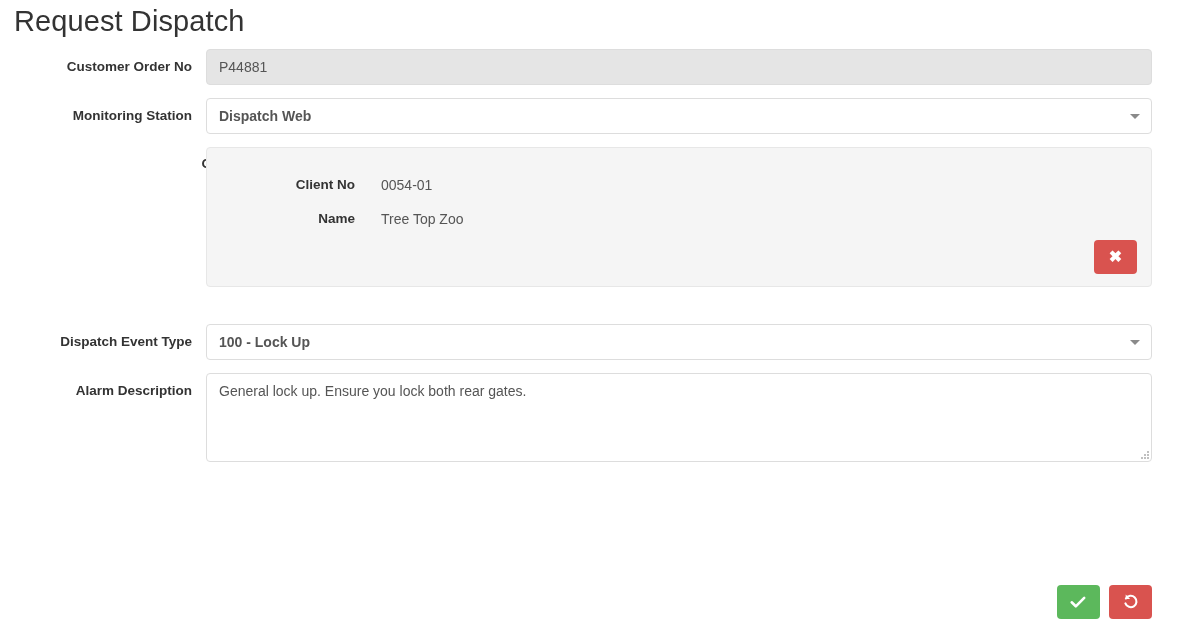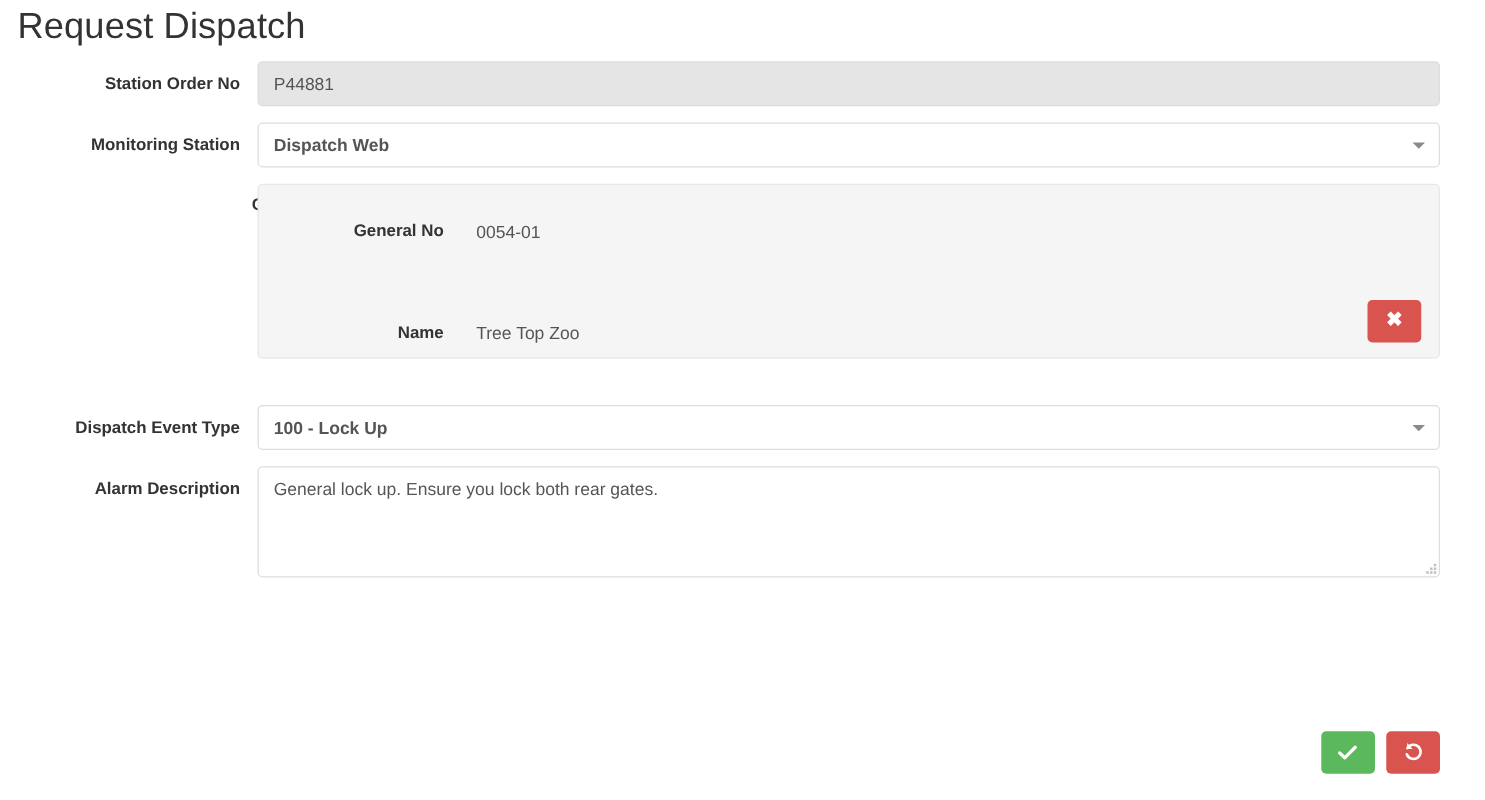--- a/index.html
+++ b/index.html
@@ -228,21 +228,21 @@
   }
 </style>
 </head>
 <body>
 
 <div class="page">
 
   <div class="page-title">Request Dispatch</div>
 
   <div class="form-row" style="top:49px;height:36px;">
-    <div class="ctrl-label" style="top:9px;">Station Order No</div>
+    <div class="ctrl-label" style="top:9px;">Customer Order No</div>
     <div class="ctrl-wrap">
       <input class="text-input" type="text" value="P44881" style="">
     </div>
   </div>
 
   <div class="form-row" style="top:98px;height:47px;">
     <div class="ctrl-label" style="top:9px;">Monitoring Station</div>
     <div class="ctrl-wrap">
       <div class="select-box">
         <span class="select-value">Dispatch Web</span>
@@ -250,25 +250,25 @@
       </div>
     </div>
   </div>
 
   <div class="form-row" style="top:147px;height:142px;">
     <div class="ctrl-label" style="top:8px;margin-left:47px;">Client</div>
     <div class="ctrl-wrap">
       <div class="client-panel">
 
         <div class="client-field" style="top:27px;">
-          <span class="client-field-label">General No</span>
+          <span class="client-field-label">Client No</span>
           <span class="client-field-value">0054-01</span>
         </div>
 
-        <div class="client-field" style="top:61px;margin-top:47px;">
+        <div class="client-field" style="top:61px;">
           <span class="client-field-label">Name</span>
           <span class="client-field-value">Tree Top Zoo</span>
         </div>
 
         <button class="btn btn-danger btn-clear-client">
           <span class="glyph">✖</span>
         </button>
 
       </div>
     </div>

